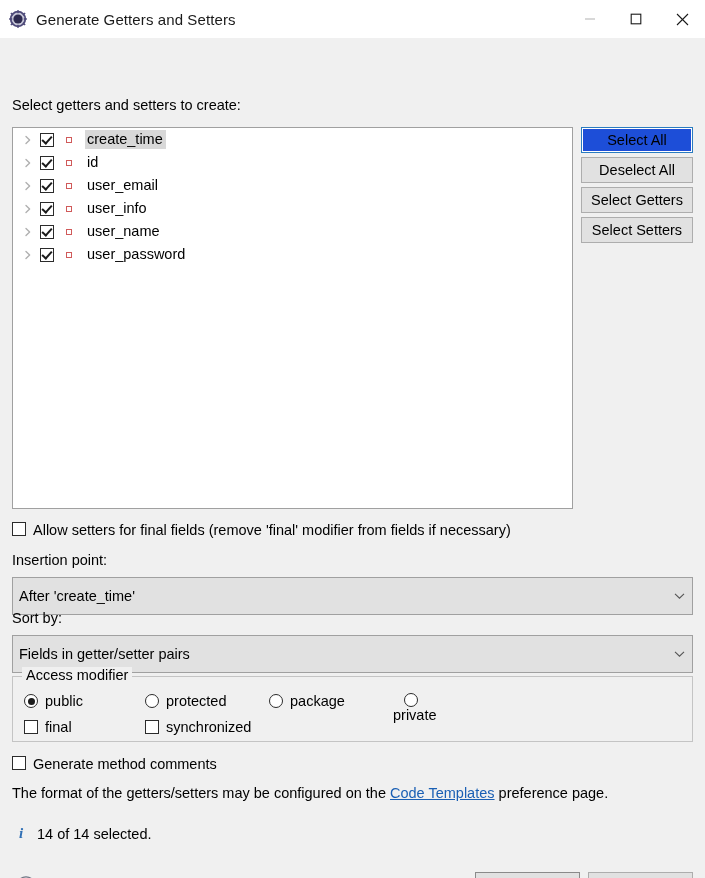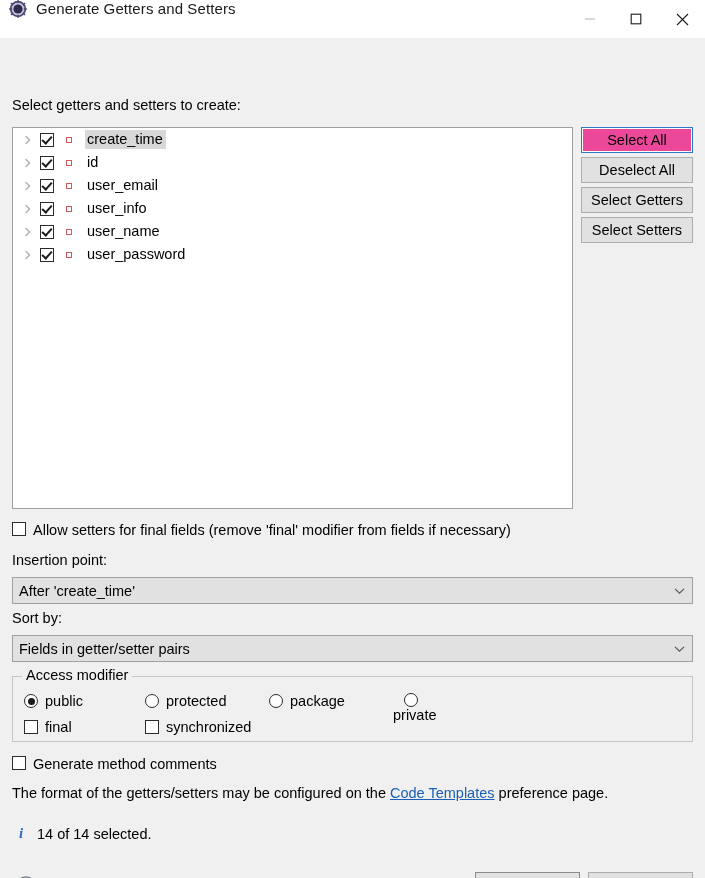--- a/index.html
+++ b/index.html
@@ -16,20 +16,21 @@
     overflow: hidden;
     -webkit-font-smoothing: antialiased;
   }
 
   
   .titlebar {
     position: relative;
     height: 38px;
     background: #ffffff;
     display: flex;
+    align-items: center;
     border-bottom: 1px solid #f0f0f0;
   }
   .app-icon {
     width: 18px;
     height: 18px;
     margin-left: 9px;
     margin-right: 9px;
     flex: 0 0 auto;
     position: relative;
   }
@@ -170,21 +171,21 @@
     font-family: "Liberation Sans", sans-serif;
     font-size: 14.5px;
     color: #000;
     text-align: center;
     line-height: 24px;
     padding: 0;
     margin-bottom: 4px;
     white-space: nowrap;
   }
   .btn.focused {
-    background: #ec4899;
+    background: #1d4ed8;
     border: 1px solid #2a7bbf;
     box-shadow: inset 0 0 0 1px #ffffff;
   }
 
   
   .cbrow {
     position: absolute;
     display: flex;
     align-items: flex-start;
   }
@@ -197,21 +198,21 @@
     flex: 0 0 auto;
     margin-right: 7px;
     position: relative;
   }
 
   
   .combo {
     position: absolute;
     left: 12px;
     width: 681px;
-    height: 27px;
+    height: 38px;
     box-sizing: border-box;
     background: #e1e1e1;
     border: 1px solid #a0a0a0;
     display: flex;
     align-items: center;
     padding-left: 6px;
     gap: 35px;
   }
   .combo-text {
     font-size: 14.5px;

